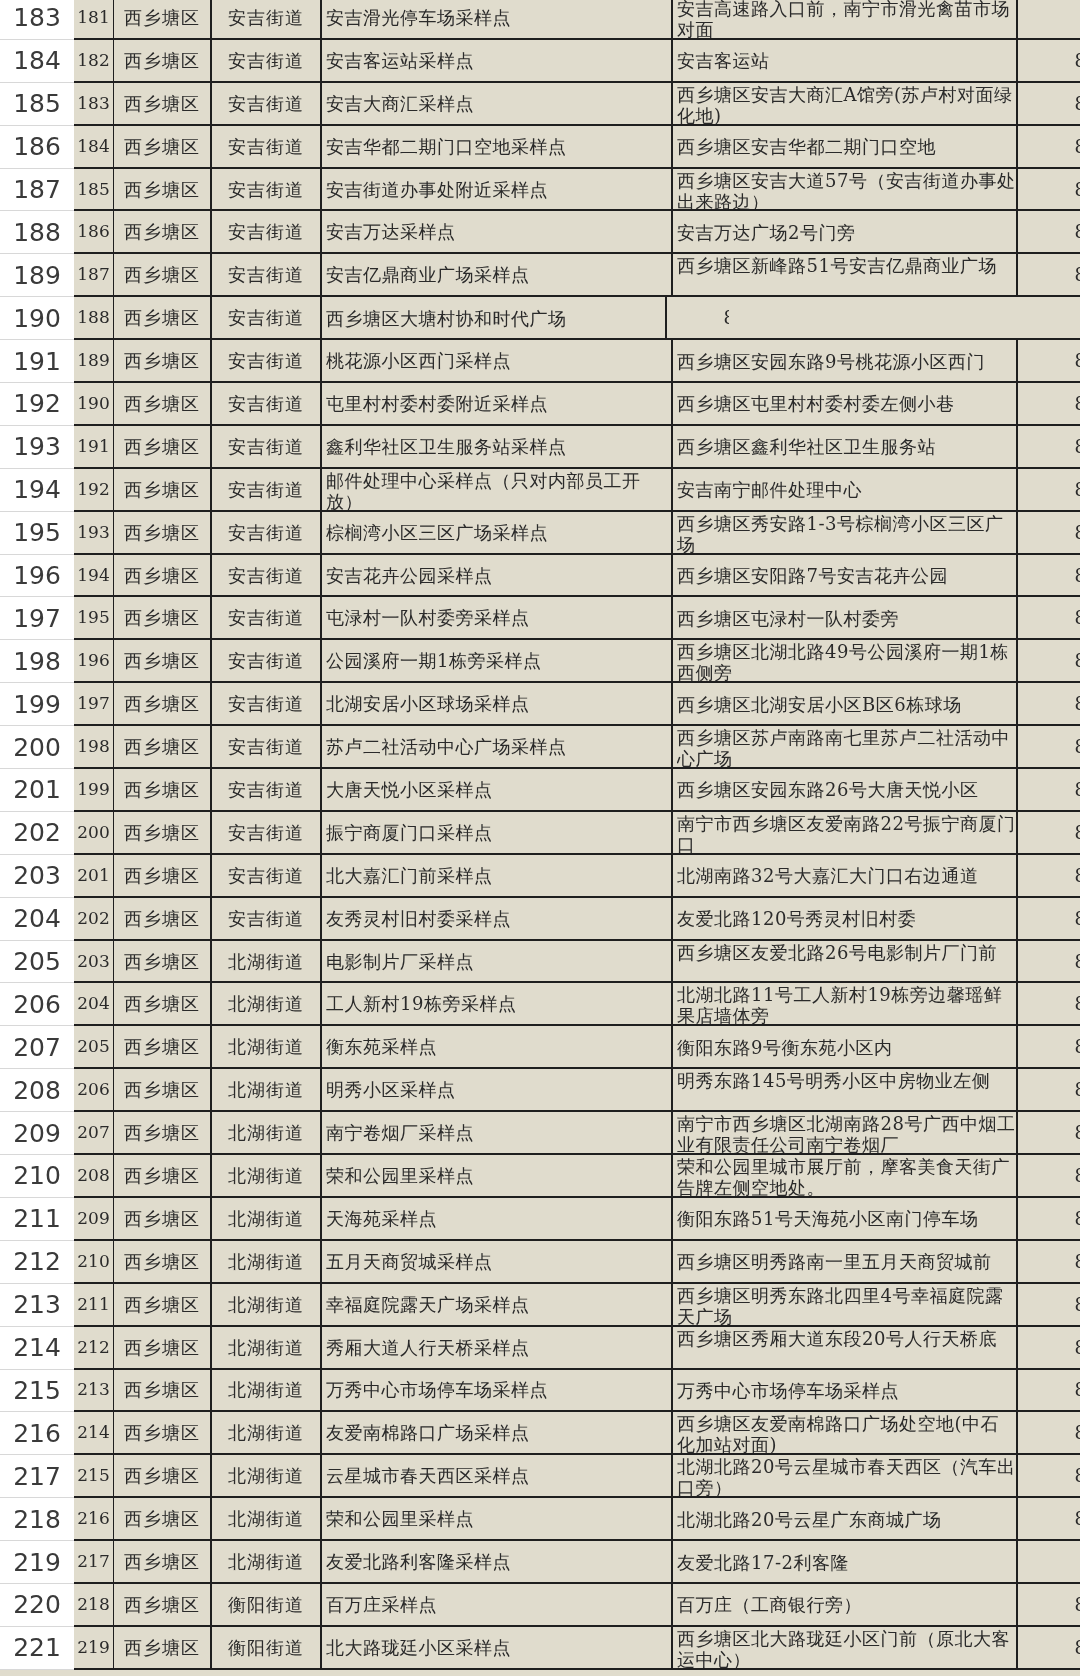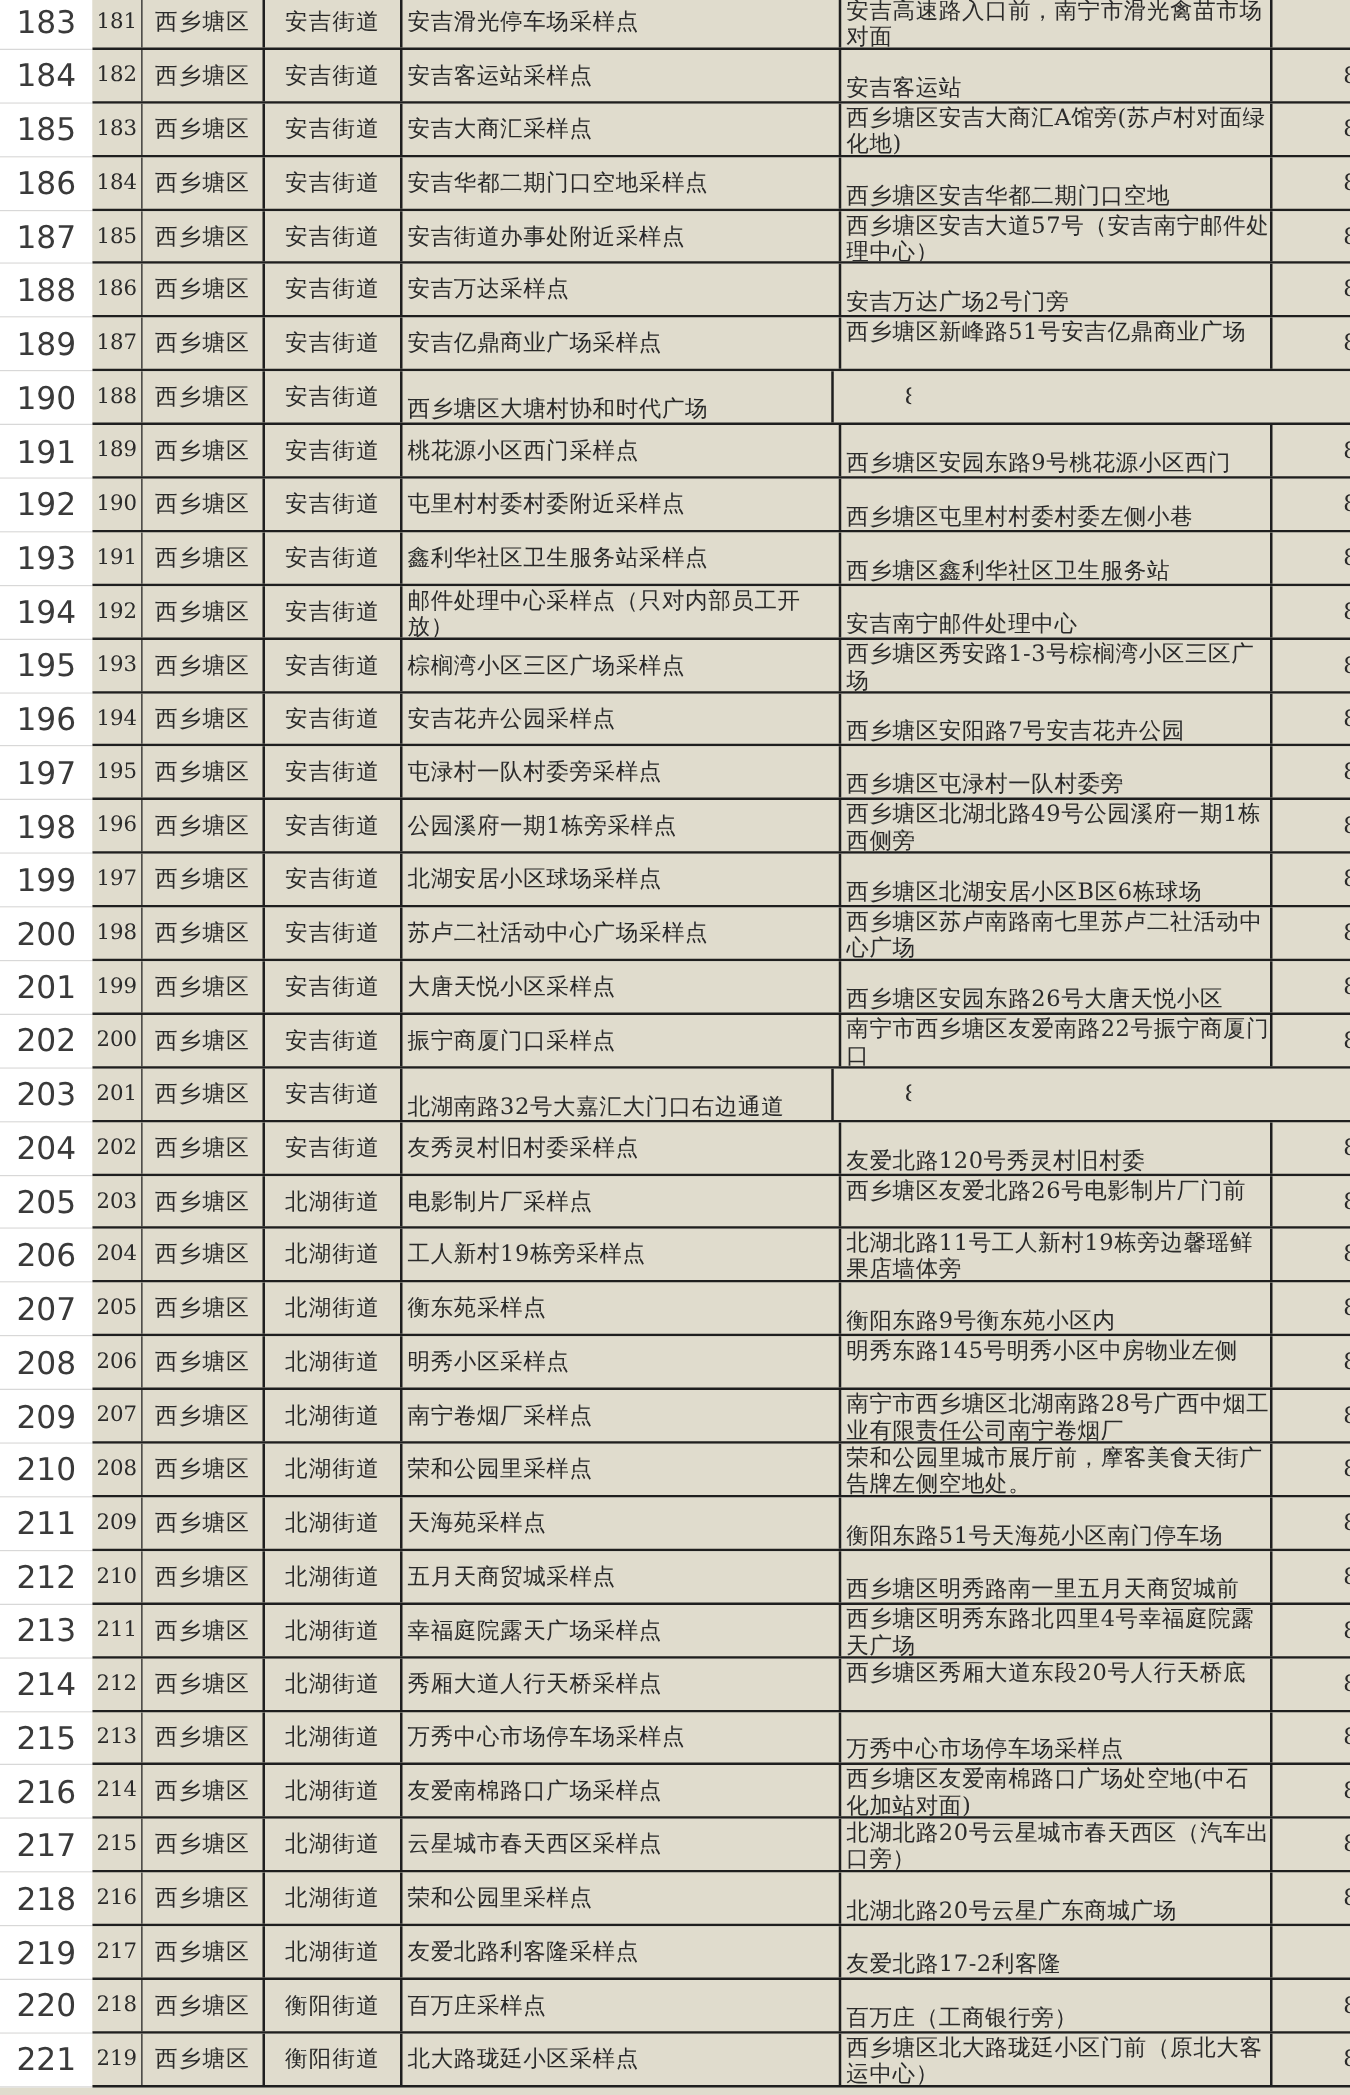--- a/index.html
+++ b/index.html
@@ -24,21 +24,21 @@
     display: flex; flex: 1; background: #e0dccd;
     border-bottom: 2px solid #1f1f1f; box-sizing: border-box;
   }
   .c { box-sizing: border-box; border-right: 2px solid #1f1f1f; overflow: hidden;
        display: flex; align-items: center; font-size: 18px; line-height: 21px; }
   .c-idx { width: 40px; justify-content: center; font-size: 17px; border-right-width: 1px; }
   .c-dist { width: 98px; justify-content: center; letter-spacing: 1px; }
   .c-street { width: 110px; justify-content: center; letter-spacing: 1px; }
   .c-name { width: 351px; padding-left: 4px; letter-spacing: 0.5px; }
   .c-addr { width: 345px; padding-left: 4px; letter-spacing: 0.5px; align-items: flex-start; }
-  .c-addr.single { align-items: flex-end; }
+  .c-addr.single { align-items: center; }
   .c-addr span { display: block; max-height: 42px; overflow: hidden; padding-top: 1px; }
   .c-name.wrap { align-items: flex-start; }
   .c-name.wrap span { display:block; max-height: 42px; overflow:hidden; padding-top: 1px; }
   .c-last { width: 62px; border-right: none; justify-content: flex-end; padding-right: 0; font-size: 18px; }
   .c-last span { margin-right: -6px; }
 </style>
 </head>
 <body>
 
 <div class="sheet" id="sheet">
@@ -113,21 +113,21 @@
     <div class="row">
       <div class="gutter">187</div>
       <div class="cells">
         <div class="c c-idx">185</div>
         <div class="c c-dist">西乡塘区</div>
         <div class="c c-street">安吉街道</div>
         <div class="c c-name">
           <span>安吉街道办事处附近采样点</span>
         </div>
         <div class="c c-addr">
-          <span>西乡塘区安吉大道57号（安吉南宁邮件处理中心）</span>
+          <span>西乡塘区安吉大道57号（安吉街道办事处出来路边）</span>
         </div>
         <div class="c c-last">
           <span>8</span>
         </div>
       </div>
     </div>
     <div class="row">
       <div class="gutter">188</div>
       <div class="cells">
         <div class="c c-idx">186</div>
@@ -378,20 +378,23 @@
           <span>8</span>
         </div>
       </div>
     </div>
     <div class="row">
       <div class="gutter">203</div>
       <div class="cells">
         <div class="c c-idx">201</div>
         <div class="c c-dist">西乡塘区</div>
         <div class="c c-street">安吉街道</div>
+        <div class="c c-name">
+          <span>北大嘉汇门前采样点</span>
+        </div>
         <div class="c c-addr single">
           <span>北湖南路32号大嘉汇大门口右边通道</span>
         </div>
         <div class="c c-last">
           <span>8</span>
         </div>
       </div>
     </div>
     <div class="row">
       <div class="gutter">204</div>

